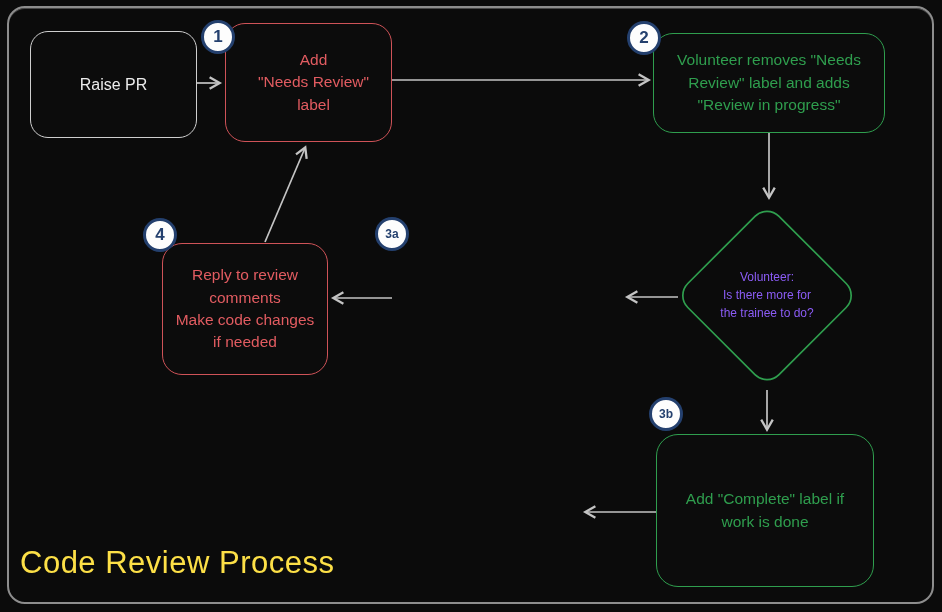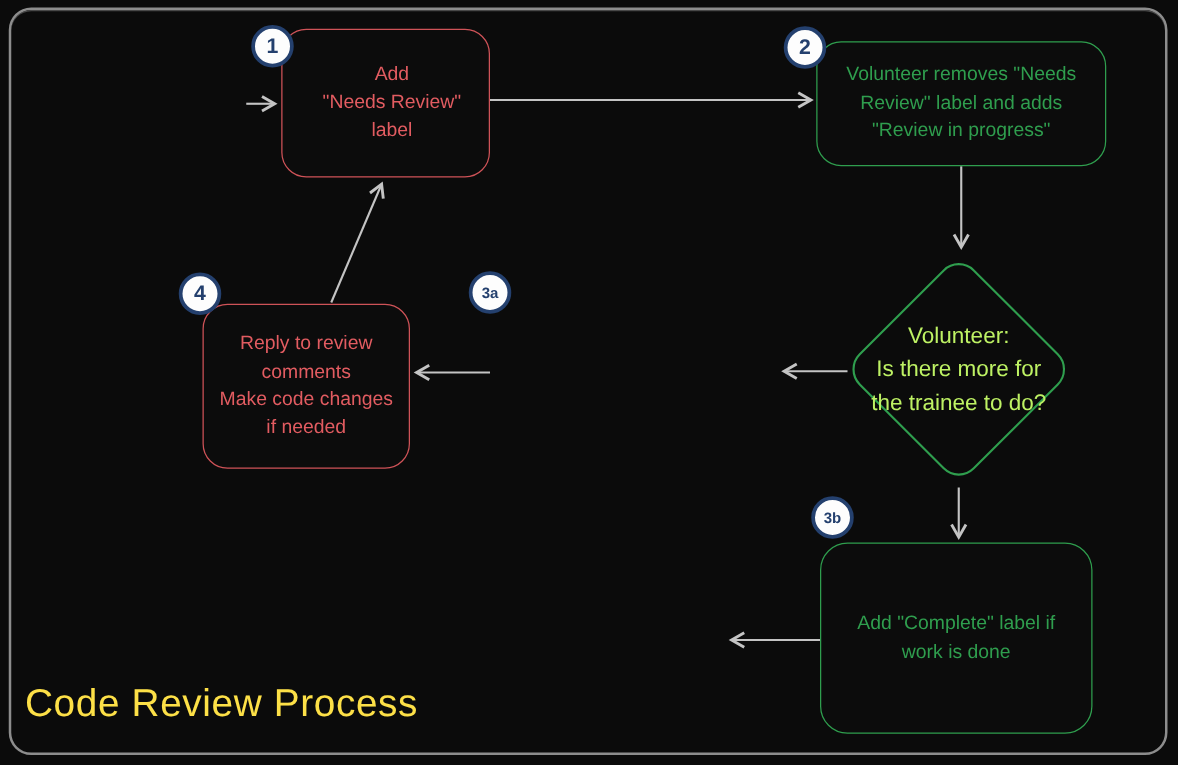--- a/index.html
+++ b/index.html
@@ -25,22 +25,22 @@
     font-size:15.5px;line-height:1.45;
     background:rgba(16,16,16,.25);
     box-sizing:border-box;
     padding:6px 10px;
   }
   .node.neutral{border-color:#cfcfcf;color:#ececec;font-size:16px;}
   .node.red{border-color:#cf5358;color:#e25c61;}
   .node.green{border-color:#2f9e4e;color:#2f9e4e;}
   .diamond-label{
     position:absolute;display:flex;align-items:center;justify-content:center;
-    text-align:center;white-space:pre-line;color:#bef264;
-    font-size:18px;line-height:1.5;border:none;background:transparent;
+    text-align:center;white-space:pre-line;color:#8b5cf6;
+    font-size:12px;line-height:1.5;border:none;background:transparent;
   }
   .badge{
     position:absolute;width:34px;height:34px;border-radius:50%;
     background:#fdfdfd;border:3.5px solid #24406e;box-sizing:border-box;
     display:flex;align-items:center;justify-content:center;
     color:#24406e;font-weight:bold;font-size:17px;
     z-index:5;
   }
   .title{
     position:absolute;left:20px;top:545px;
@@ -66,20 +66,21 @@
       <line x1="769" y1="133" x2="769" y2="197" marker-end="url(#arrow)"></line>
       <line x1="678" y1="297" x2="628" y2="297" marker-end="url(#arrow)"></line>
       <line x1="392" y1="298" x2="334" y2="298" marker-end="url(#arrow)"></line>
       <line x1="265" y1="242" x2="305" y2="148" marker-end="url(#arrow)"></line>
       <line x1="767" y1="390" x2="767" y2="429" marker-end="url(#arrow)"></line>
       <line x1="656" y1="512" x2="586" y2="512" marker-end="url(#arrow)"></line>
     </g>
     <rect x="702.5" y="231" width="129" height="129" rx="17" transform="rotate(45 767 295.5)" fill="none" stroke="#2f9e4e" stroke-width="1.7"></rect>
   </svg>
 
+  <div class="node neutral" style="left:30px;top:31px;width:167px;height:107px;border-radius:18px;">Raise PR</div>
 
   <div class="node red" style="left:225px;top:23px;width:167px;height:119px;padding-left:20px;">Add
 "Needs Review"
 label</div>
 
   <div class="node green" style="left:653px;top:33px;width:232px;height:100px;">Volunteer removes "Needs
 Review" label and adds
 "Review in progress"</div>
 
   <div class="diamond-label" style="left:687px;top:249px;width:160px;height:92px;">Volunteer:

